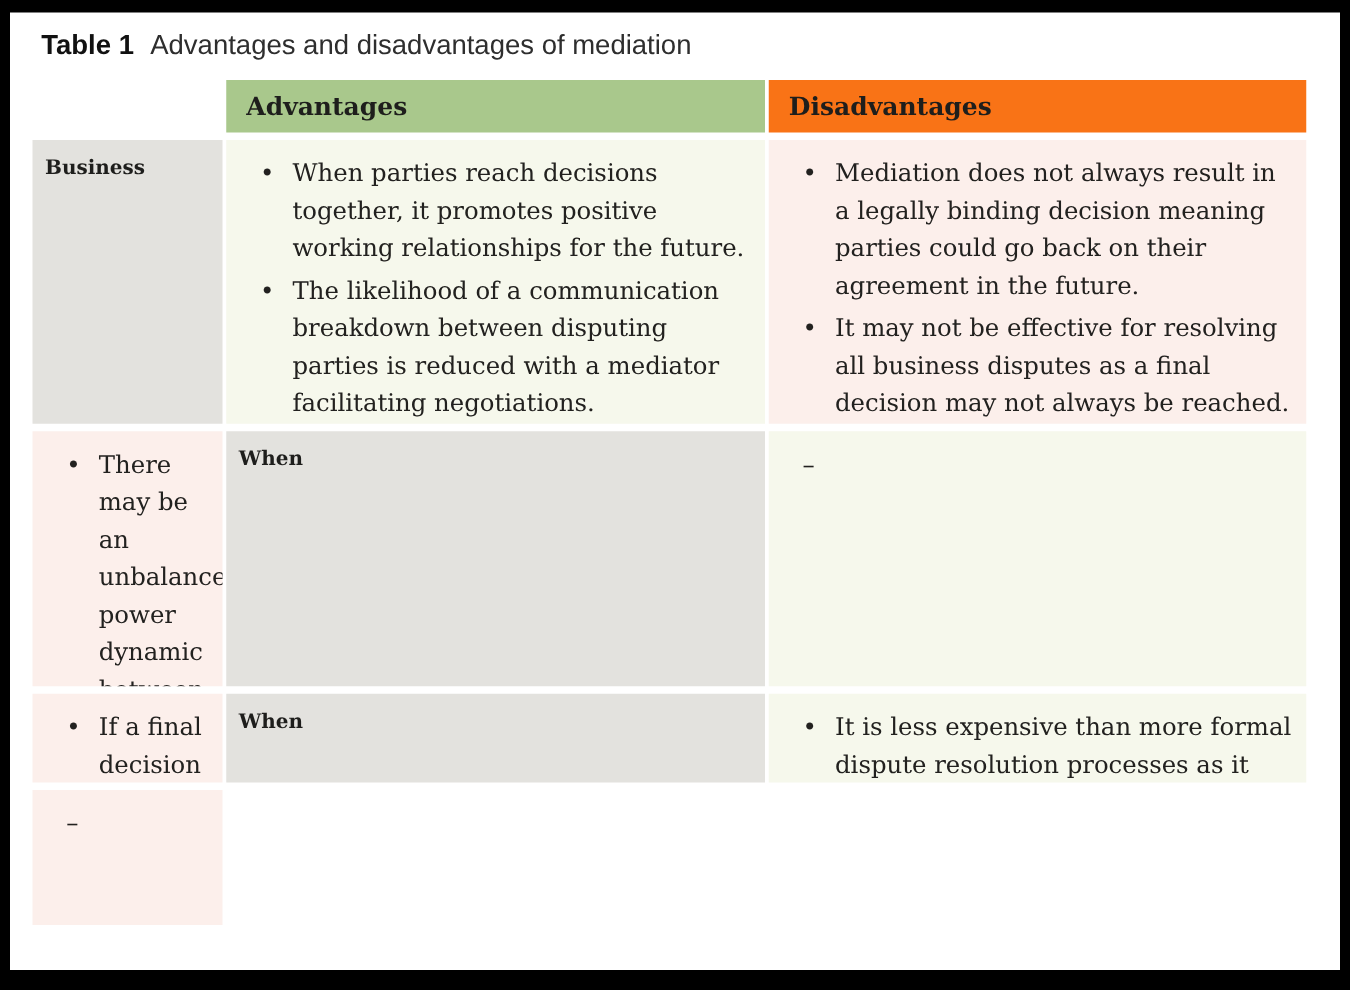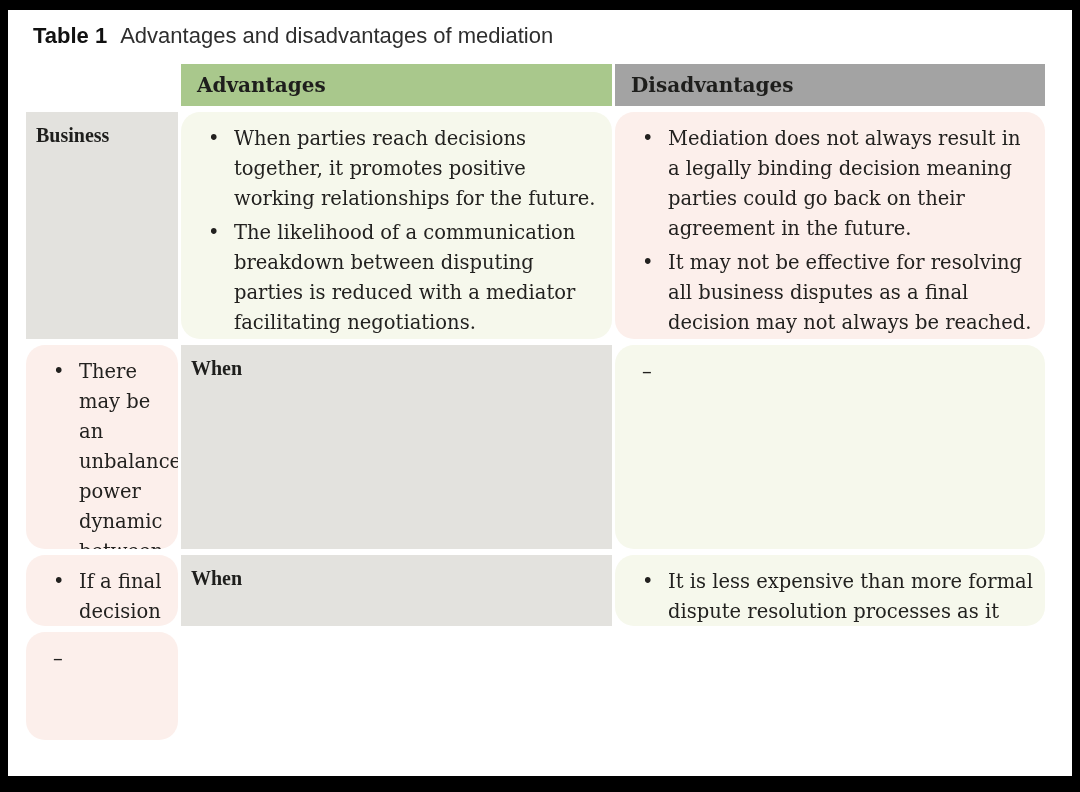--- a/index.html
+++ b/index.html
@@ -38,38 +38,36 @@
   }
   .header {
     font-weight: bold;
     font-size: 20px;
     line-height: 42px;
     padding-left: 16px;
     color: #1e1e1c;
     box-sizing: border-box;
   }
   .header.adv { background: #a9c88c; }
-  .header.dis { background: #a3a3a3; }
+  .header.dis { background: #f97316; }
   .corner { background: transparent; }
   .label-cell {
     background: #e3e2de;
     font-weight: bold;
-    font-size: 20px;
+    font-size: 16px;
     padding: 12px 0 0 10px;
     color: #1e1e1c;
     box-sizing: border-box;
-    font-family: Liberation Serif, serif;
   }
   .body-cell {
     box-sizing: border-box;
     font-size: 19.5px;
     line-height: 30px;
     color: #22211f;
     overflow: hidden;
-    border-radius: 19px;
   }
   .body-cell.advantages { background: #f6f8ec; }
   .body-cell.disadvantages { background: #fcefeb; }
   ul.bullets {
     list-style: none;
     margin: 0;
     padding: 12px 2px 0 53px;
   }
   ul.bullets li {
     position: relative;

